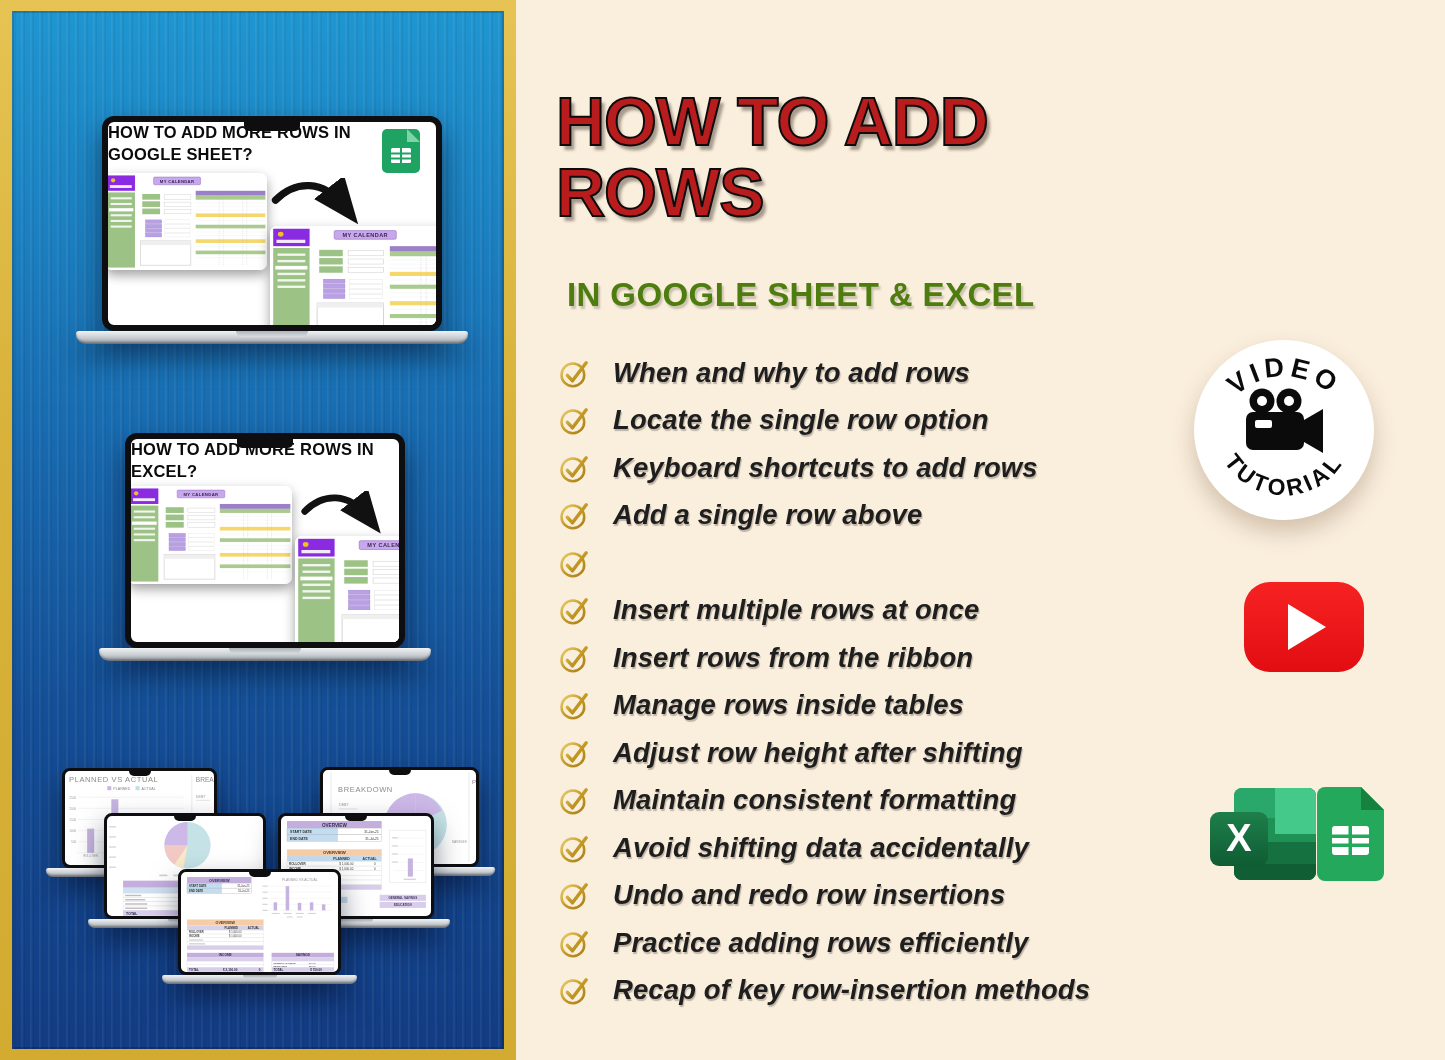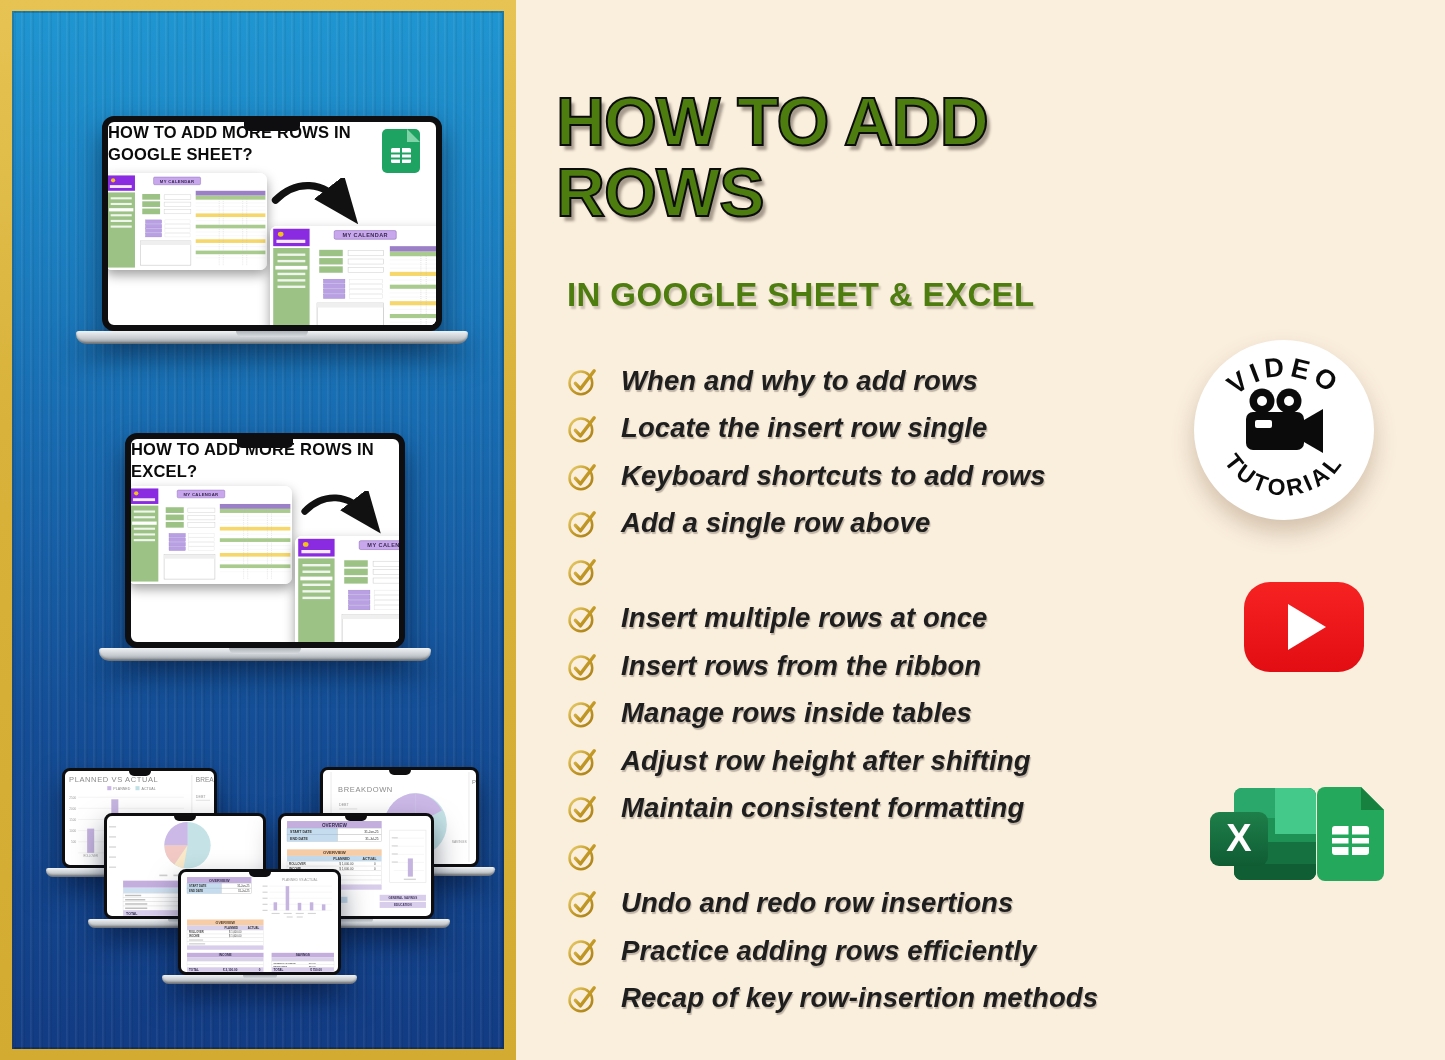--- a/index.html
+++ b/index.html
@@ -36,25 +36,25 @@
   .mini-card{position:absolute;border-radius:7px;overflow:hidden;background:#fff;
       box-shadow:0 5px 12px rgba(0,0,0,.38);z-index:2;}
   .mini-card svg{display:block;width:100%;height:100%;}
   .app-icon{position:absolute;z-index:3;}
   .arrow-svg{position:absolute;z-index:4;}
   .dash{position:absolute;left:0;top:0;width:100%;height:100%;}
 
   
   .right-panel{position:absolute;left:516px;top:0;width:929px;height:1060px;background:#faeedd;}
   .main-title{position:absolute;left:40px;top:86px;margin:0;font-size:68px;line-height:1.05;
-      font-weight:bold;letter-spacing:-1px;color:#4d7c0f;-webkit-text-stroke:2px #0c0c0c;
+      font-weight:bold;letter-spacing:-1px;color:#b91c1c;-webkit-text-stroke:2px #0c0c0c;
       text-shadow:4px 5px 3px rgba(40,30,20,.4);}
   .subtitle{position:absolute;left:51px;top:276px;margin:0;font-size:33px;font-weight:bold;
       color:#4d7c0f;letter-spacing:.4px;text-shadow:2px 3px 2px rgba(40,30,20,.22);}
-  .checklist{position:absolute;left:34px;top:341px;margin:16px;padding:0;list-style:none;}
+  .checklist{position:absolute;left:34px;top:341px;margin:8px;padding:0;list-style:none;}
   .check-item{display:flex;align-items:center;height:47.5px;}
   .check-icon{width:36px;height:32px;margin-right:19px;flex:0 0 auto;}
   .check-icon svg{display:block;width:100%;height:100%;}
   .check-text{font-size:27.5px;font-weight:bold;font-style:italic;color:#1e1e1e;letter-spacing:.1px;
       text-shadow:1px 2px 1px rgba(40,30,20,.28);white-space:nowrap;}
 
   .badge{position:absolute;left:678px;top:340px;width:180px;height:180px;border-radius:50%;
       background:#ffffff;box-shadow:0 12px 22px rgba(120,90,60,.3);}
   .badge svg{display:block;width:100%;height:100%;}
 
@@ -505,21 +505,21 @@
     <span class="check-text">When and why to add rows</span>
   </li>
 
   <li class="check-item">
     <span class="check-icon">
       <svg viewBox="0 0 46 40">
         <circle cx="19" cy="22.5" r="14.5" fill="none" stroke="url(#goldgrad)" stroke-width="3.2"></circle>
         <path d="M12 23 l6.5 7 L36 7" fill="none" stroke="url(#goldgrad)" stroke-width="4.4" stroke-linecap="round" stroke-linejoin="round"></path>
       </svg>
     </span>
-    <span class="check-text">Locate the insert row single</span>
+    <span class="check-text">Locate the single row option</span>
   </li>
 
   <li class="check-item">
     <span class="check-icon">
       <svg viewBox="0 0 46 40">
         <circle cx="19" cy="22.5" r="14.5" fill="none" stroke="url(#goldgrad)" stroke-width="3.2"></circle>
         <path d="M12 23 l6.5 7 L36 7" fill="none" stroke="url(#goldgrad)" stroke-width="4.4" stroke-linecap="round" stroke-linejoin="round"></path>
       </svg>
     </span>
     <span class="check-text">Keyboard shortcuts to add rows</span>
@@ -594,20 +594,21 @@
     <span class="check-text">Maintain consistent formatting</span>
   </li>
 
   <li class="check-item">
     <span class="check-icon">
       <svg viewBox="0 0 46 40">
         <circle cx="19" cy="22.5" r="14.5" fill="none" stroke="url(#goldgrad)" stroke-width="3.2"></circle>
         <path d="M12 23 l6.5 7 L36 7" fill="none" stroke="url(#goldgrad)" stroke-width="4.4" stroke-linecap="round" stroke-linejoin="round"></path>
       </svg>
     </span>
+    <span class="check-text">Avoid shifting data accidentally</span>
   </li>
 
   <li class="check-item">
     <span class="check-icon">
       <svg viewBox="0 0 46 40">
         <circle cx="19" cy="22.5" r="14.5" fill="none" stroke="url(#goldgrad)" stroke-width="3.2"></circle>
         <path d="M12 23 l6.5 7 L36 7" fill="none" stroke="url(#goldgrad)" stroke-width="4.4" stroke-linecap="round" stroke-linejoin="round"></path>
       </svg>
     </span>
     <span class="check-text">Undo and redo row insertions</span>

